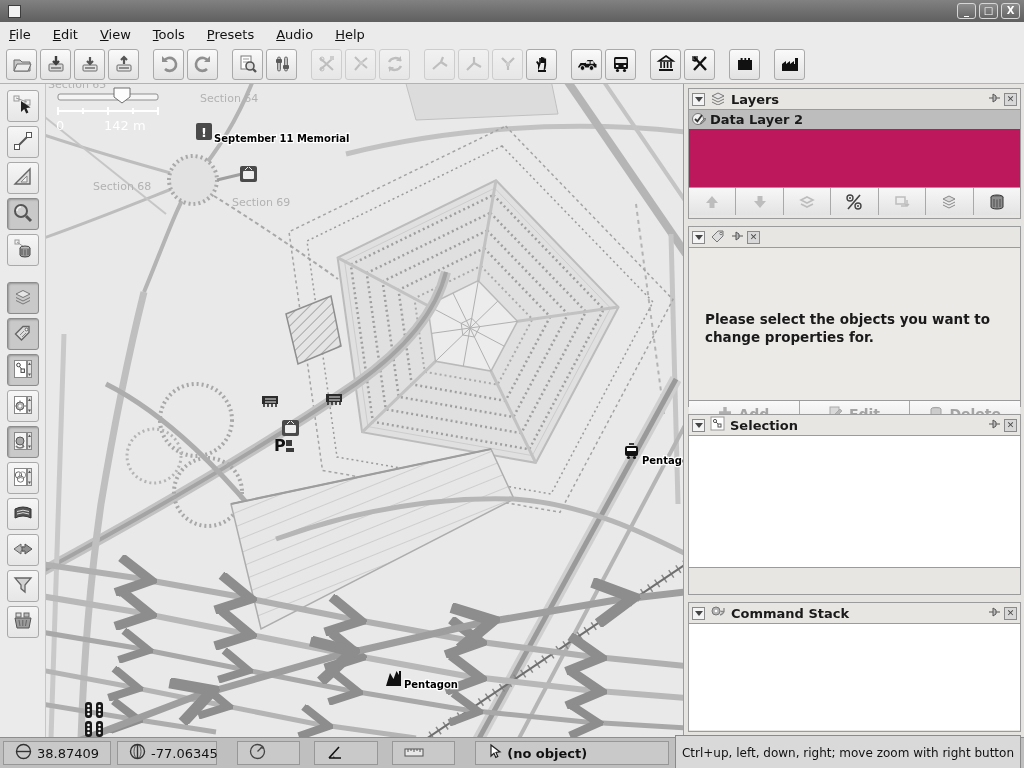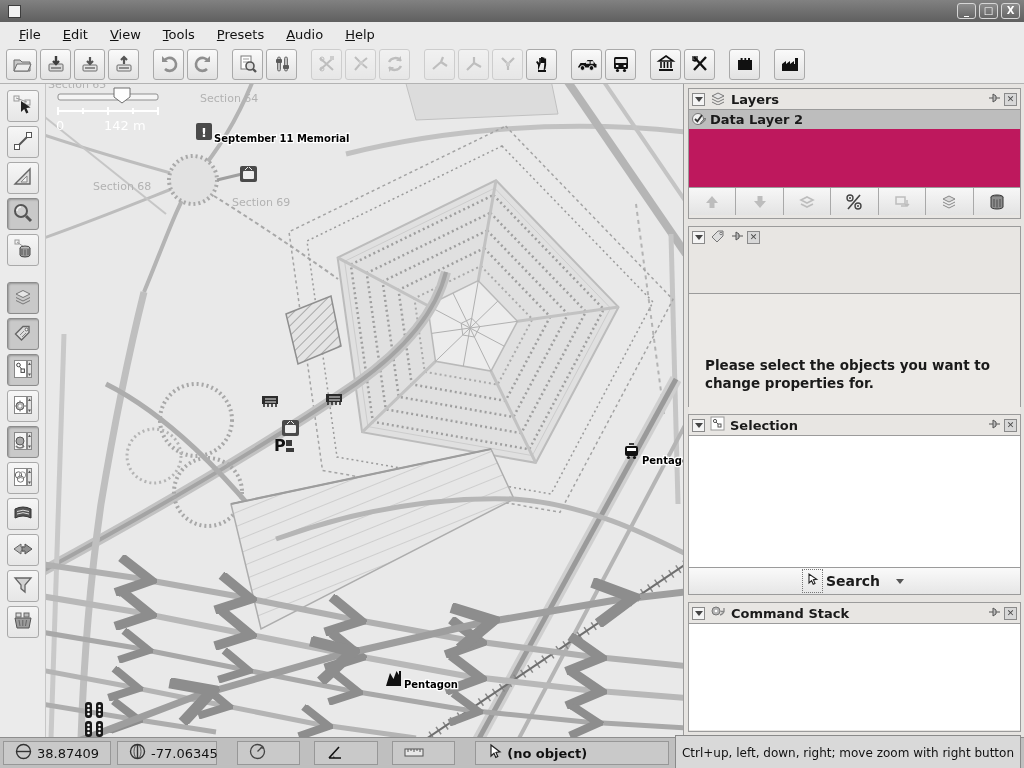--- a/index.html
+++ b/index.html
@@ -9,21 +9,21 @@
   
   .titlebar { position:absolute; left:0; top:0; width:1024px; height:22px;
     background:linear-gradient(#818181,#5f5f5f); display:flex; align-items:center; }
   .titlebar .appicon { width:13px; height:13px; background:#f2f2f2; border:1px solid #3d3d3d; margin-left:8px; }
   .titlebar .title { position:absolute; left:0; right:0; text-align:center; color:#fff; font-weight:bold; font-size:13px; }
   .winbtns { position:absolute; right:4px; top:3px; display:flex; gap:3px; }
   .winbtn { width:19px; height:16px; background:linear-gradient(#8d8d8d,#666); border:1px solid #d6d6d6; border-radius:3px;
     color:#fff; font-size:10px; font-weight:bold; display:flex; align-items:center; justify-content:center; line-height:1; }
 
   .menubar { position:absolute; left:0; top:22px; width:1024px; height:26px; background:#ebebeb; border-bottom:1px solid #cfcfcf;
-    display:flex; align-items:center; padding-left:10px; gap:4px; }
+    display:flex; align-items:center; gap:4px; }
   .menuitem { padding:2px 9px; font-size:13px; color:#111; }
   .menuitem u { text-decoration:underline; }
 
   .toolbar { position:absolute; left:0; top:45px; width:1024px; height:39px; background:#ebebeb; border-bottom:1px solid #b3b3b3;
     display:flex; align-items:center; padding-left:6px; }
   .tgroup { display:flex; gap:3px; margin-right:14px; }
   .tbtn { width:31px; height:31px; background:linear-gradient(#fafafa,#e2e2e2); border:1px solid #a9a9a9; border-radius:3px;
     display:flex; align-items:center; justify-content:center; }
   .tbtn.disabled { opacity:.45; }
   .tbtn svg { display:block; }
@@ -51,21 +51,21 @@
   .pheadicons { display:flex; gap:2px; align-items:center; }
   .closebox { width:13px; height:13px; border:1px solid #8a8a8a; background:#d8d8d8; color:#4a4a4a; font-size:9px; font-weight:bold;
     display:flex; align-items:center; justify-content:center; line-height:1; }
   .plist { background:#be185d; border:1px solid #9b9b9b; border-left:none; border-right:none; }
   .layerrow { height:19px; background:#bdbdbd; display:flex; align-items:center; gap:4px; padding:0 2px; font-weight:bold; font-size:13px; }
   .ptoolbar { display:flex; height:27px; }
   .ptoolbar .pbtn { flex:1; border-right:1px solid #a9a9a9; background:linear-gradient(#f7f7f7,#e3e3e3);
     display:flex; align-items:center; justify-content:center; }
   .ptoolbar .pbtn:last-child { border-right:none; }
   .propmsg { background:#eceae7; border-top:1px solid #9b9b9b; border-bottom:1px solid #9b9b9b;
-    font-weight:bold; font-size:13.5px; color:#1a1a1a; padding:62px 14px 0 16px; height:154px; line-height:1.35;margin-top:46px; }
+    font-weight:bold; font-size:13.5px; color:#1a1a1a; padding:62px 14px 0 16px; height:154px; line-height:1.35; }
   .btnrow { display:flex; height:26px; }
   .btnrow .txtbtn { flex:1; border-right:1px solid #a9a9a9; background:linear-gradient(#fafafa,#e6e6e6);
     display:flex; align-items:center; justify-content:center; gap:6px; font-weight:bold; font-size:14px; }
   .btnrow .txtbtn:last-child { border-right:none; }
   .txtbtn.disabled { color:#a4a4a4; }
   .txtbtn .ddarrow { border:4px solid transparent; border-top:5px solid #555; margin-top:4px; margin-left:10px; }
   .txtbtn.disabled .ddarrow { border-top-color:#a4a4a4; }
   .whitebody { background:#fff; border-top:1px solid #9b9b9b; border-bottom:1px solid #9b9b9b; }
   .focusdots { outline:1px dotted #777; outline-offset:2px; }
 
@@ -748,27 +748,20 @@
       <span class="ptitle">Selection</span>
       <div class="pheadicons">
         <span><svg width="14" height="12">
               <path d="M1,6 h4 M5,2 v8 l3,-2 v-4 z M8,6 h4" stroke="#555" fill="#bbb"></path>
             </svg></span>
         <div class="closebox">✕</div>
       </div>
     </div>
     <div class="whitebody" style="height:133px;"></div>
     <div class="btnrow">
-      <div class="txtbtn">
-        <span class="focusdots"><svg width="15" height="15">
-              <path d="M4,2 l0,9 2.6,-2.4 1.6,3.6 1.8,-0.8 -1.6,-3.6 3.4,-0.4 z" fill="#fff" stroke="#222" stroke-width="1.1"></path>
-            </svg></span>
-        <span>Search</span>
-          <span class="ddarrow"></span>
-        </div>
     </div>
   </div>
 
   <div class="panel" style="top:518px; height:130px;">
     <div class="phead">
       <div class="collapsebtn"></div>
       <span><svg width="16" height="15">
             <circle cx="6" cy="7" r="4" fill="#b5b5b5" stroke="#777"></circle>
             <circle cx="6" cy="7" r="1.3" fill="#fff"></circle>
             <path d="M10,11 a5,5 0 0 0 4,-4 M14,4 v3.5 h-3.5" fill="none" stroke="#888" stroke-width="1.3"></path>

